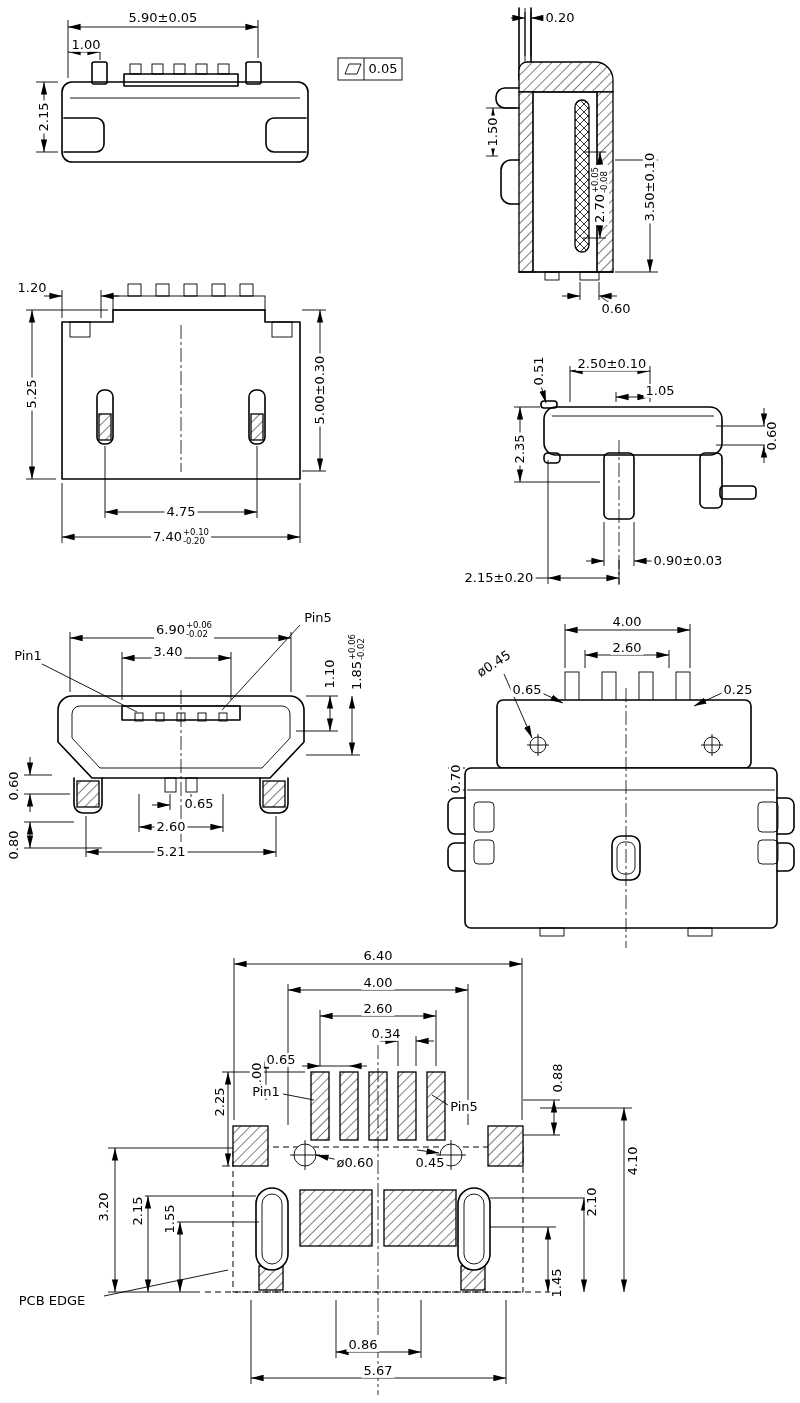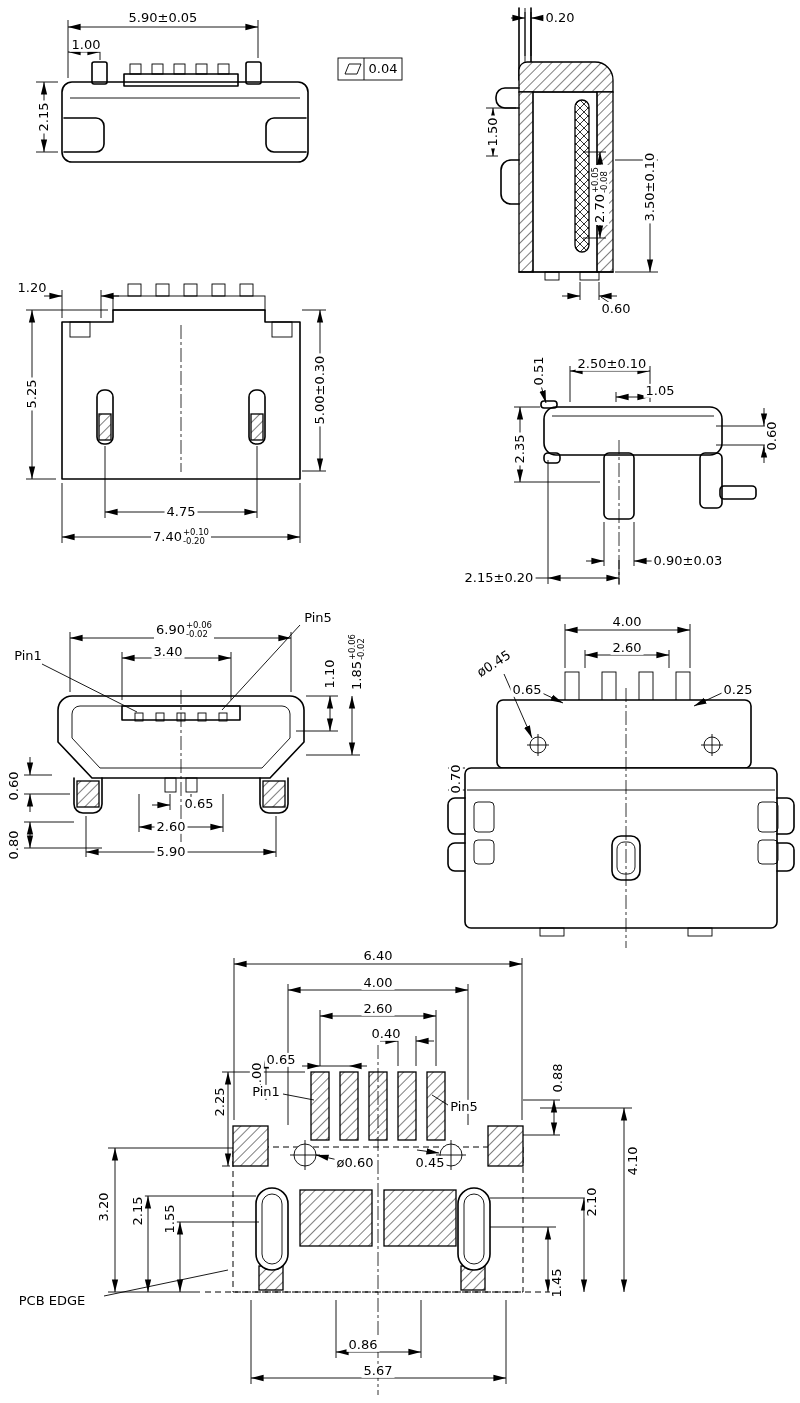--- a/index.html
+++ b/index.html
@@ -338,21 +338,21 @@
     <line class="dim" x1="336" y1="1352" x2="421" y2="1352" marker-start="url(#ar)" marker-end="url(#ar)"></line>
     <line class="th" x1="251" y1="1300" x2="251" y2="1384"></line>
     <line class="th" x1="506" y1="1300" x2="506" y2="1384"></line>
     <line class="dim" x1="251" y1="1378" x2="506" y2="1378" marker-start="url(#ar)" marker-end="url(#ar)"></line>
   </g>
 </svg>
 
 <div class="lbl" style="left:163px;top:18px">5.90±0.05</div>
 <div class="lbl" style="left:86px;top:45px">1.00</div>
 <div class="lbl v" style="left:44px;top:117px">2.15</div>
-<div class="lbl" style="left:383px;top:69px">0.04</div>
+<div class="lbl" style="left:383px;top:69px">0.05</div>
 
 <div class="lbl" style="left:560px;top:18px">0.20</div>
 <div class="lbl v" style="left:493px;top:132px">1.50</div>
 <div class="lbl comp v" style="left:600px;top:195px">
   <span>2.70</span>
   <span class="tol">
     <span>+0.05</span>
     <span>-0.08</span>
   </span>
 </div>
@@ -393,34 +393,34 @@
 <div class="lbl comp v" style="left:357px;top:662px">
   <span>1.85</span>
   <span class="tol">
     <span>+0.06</span>
     <span>-0.02</span>
   </span>
 </div>
 <div class="lbl v" style="left:14px;top:786px">0.60</div>
 <div class="lbl" style="left:199px;top:804px">0.65</div>
 <div class="lbl" style="left:171px;top:827px">2.60</div>
-<div class="lbl" style="left:171px;top:852px">5.90</div>
+<div class="lbl" style="left:171px;top:852px">5.21</div>
 <div class="lbl v" style="left:14px;top:845px">0.80</div>
 
 <div class="lbl" style="left:627px;top:622px">4.00</div>
 <div class="lbl" style="left:627px;top:648px">2.60</div>
 <div class="lbl r35" style="left:494px;top:664px">ø0.45</div>
 <div class="lbl" style="left:527px;top:690px">0.65</div>
 <div class="lbl" style="left:738px;top:690px">0.25</div>
 <div class="lbl v" style="left:456px;top:779px">0.70</div>
 
 <div class="lbl" style="left:378px;top:956px">6.40</div>
 <div class="lbl" style="left:378px;top:983px">4.00</div>
 <div class="lbl" style="left:378px;top:1009px">2.60</div>
-<div class="lbl" style="left:386px;top:1034px">0.40</div>
+<div class="lbl" style="left:386px;top:1034px">0.34</div>
 <div class="lbl" style="left:281px;top:1060px">0.65</div>
 <div class="lbl v" style="left:257px;top:1077px">1.00</div>
 <div class="lbl" style="left:266px;top:1092px">Pin1</div>
 <div class="lbl v" style="left:220px;top:1102px">2.25</div>
 <div class="lbl" style="left:464px;top:1107px">Pin5</div>
 <div class="lbl v" style="left:558px;top:1078px">0.88</div>
 <div class="lbl" style="left:355px;top:1163px">ø0.60</div>
 <div class="lbl" style="left:430px;top:1163px">0.45</div>
 <div class="lbl v" style="left:104px;top:1207px">3.20</div>
 <div class="lbl v" style="left:138px;top:1211px">2.15</div>

